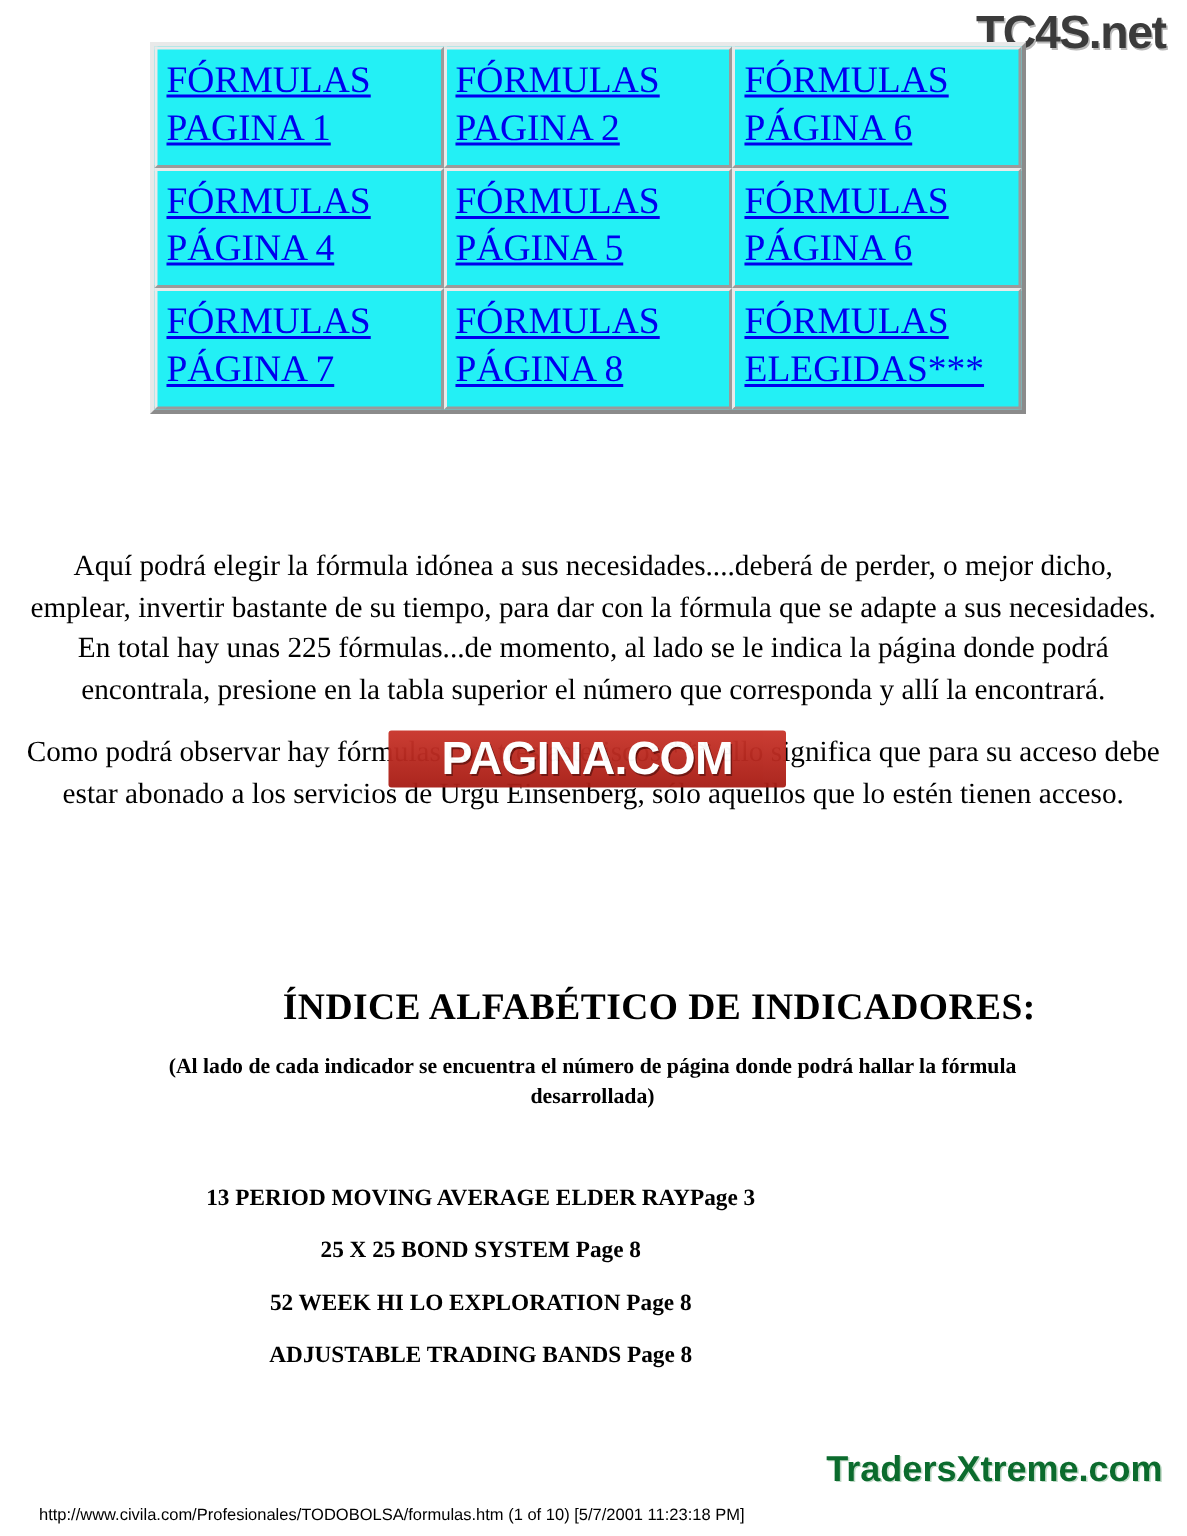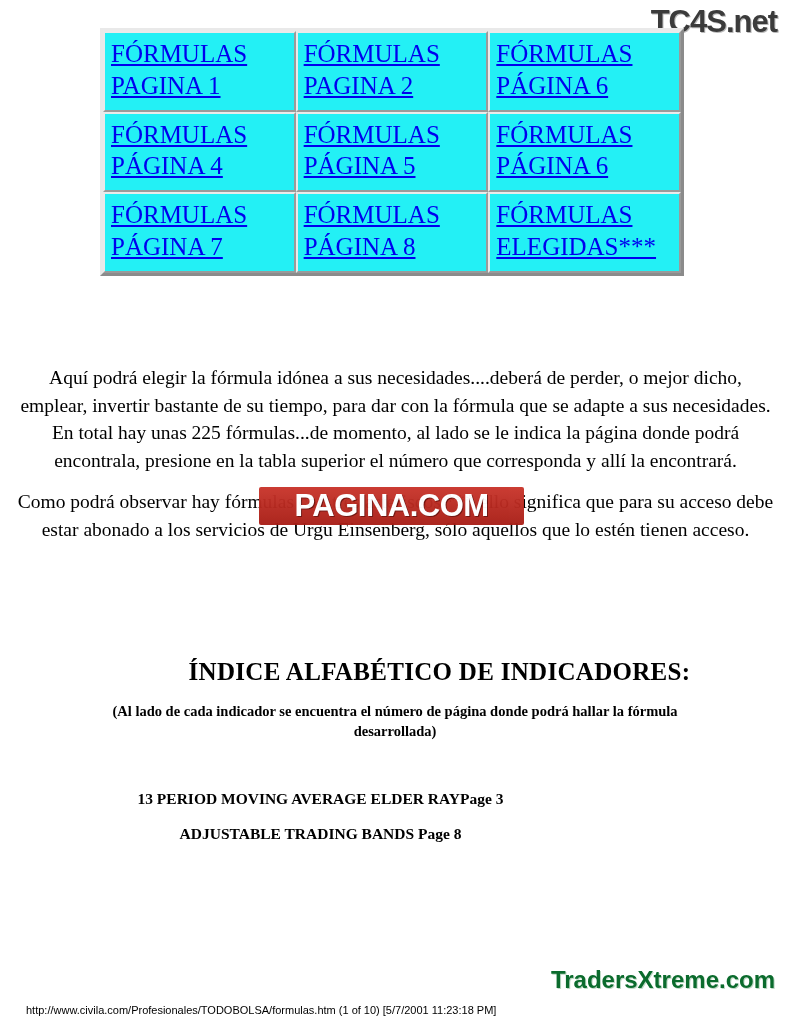--- a/index.html
+++ b/index.html
@@ -232,18 +232,20 @@
 <div class="para" id="para1">Aquí podrá elegir la fórmula idónea a sus necesidades....deberá de perder, o mejor dicho, emplear, invertir bastante de su tiempo, para dar con la fórmula que se adapte a sus necesidades. En total hay unas 225 fórmulas...de momento, al lado se le indica la página donde podrá encontrala, presione en la tabla superior el número que corresponda y allí la encontrará.</div>
 <div class="para" id="para2">Como podrá observar hay fórmulas con tres asteriscos *** ello significa que para su acceso debe estar abonado a los servicios de Urgu Einsenberg, sólo aquellos que lo estén tienen acceso.</div>
 
 <div class="wm-mid">PAGINA.COM</div>
 
 <div class="index-title">ÍNDICE ALFABÉTICO DE INDICADORES:</div>
 <div class="index-sub">(Al lado de cada indicador se encuentra el número de página donde podrá hallar la fórmula desarrollada)</div>
 
 <div class="index-list">
   <div class="entry">13 PERIOD MOVING AVERAGE ELDER RAYPage 3</div>
+  <div class="entry">25 X 25 BOND SYSTEM Page 8</div>
+  <div class="entry">52 WEEK HI LO EXPLORATION Page 8</div>
   <div class="entry">ADJUSTABLE TRADING BANDS Page 8</div>
 </div>
 
 <div class="wm-bot">TradersXtreme.com</div>
 
 <div class="footer-url">http://www.civila.com/Profesionales/TODOBOLSA/formulas.htm (1 of 10) [5/7/2001 11:23:18 PM]</div>
 
 </body></html>

